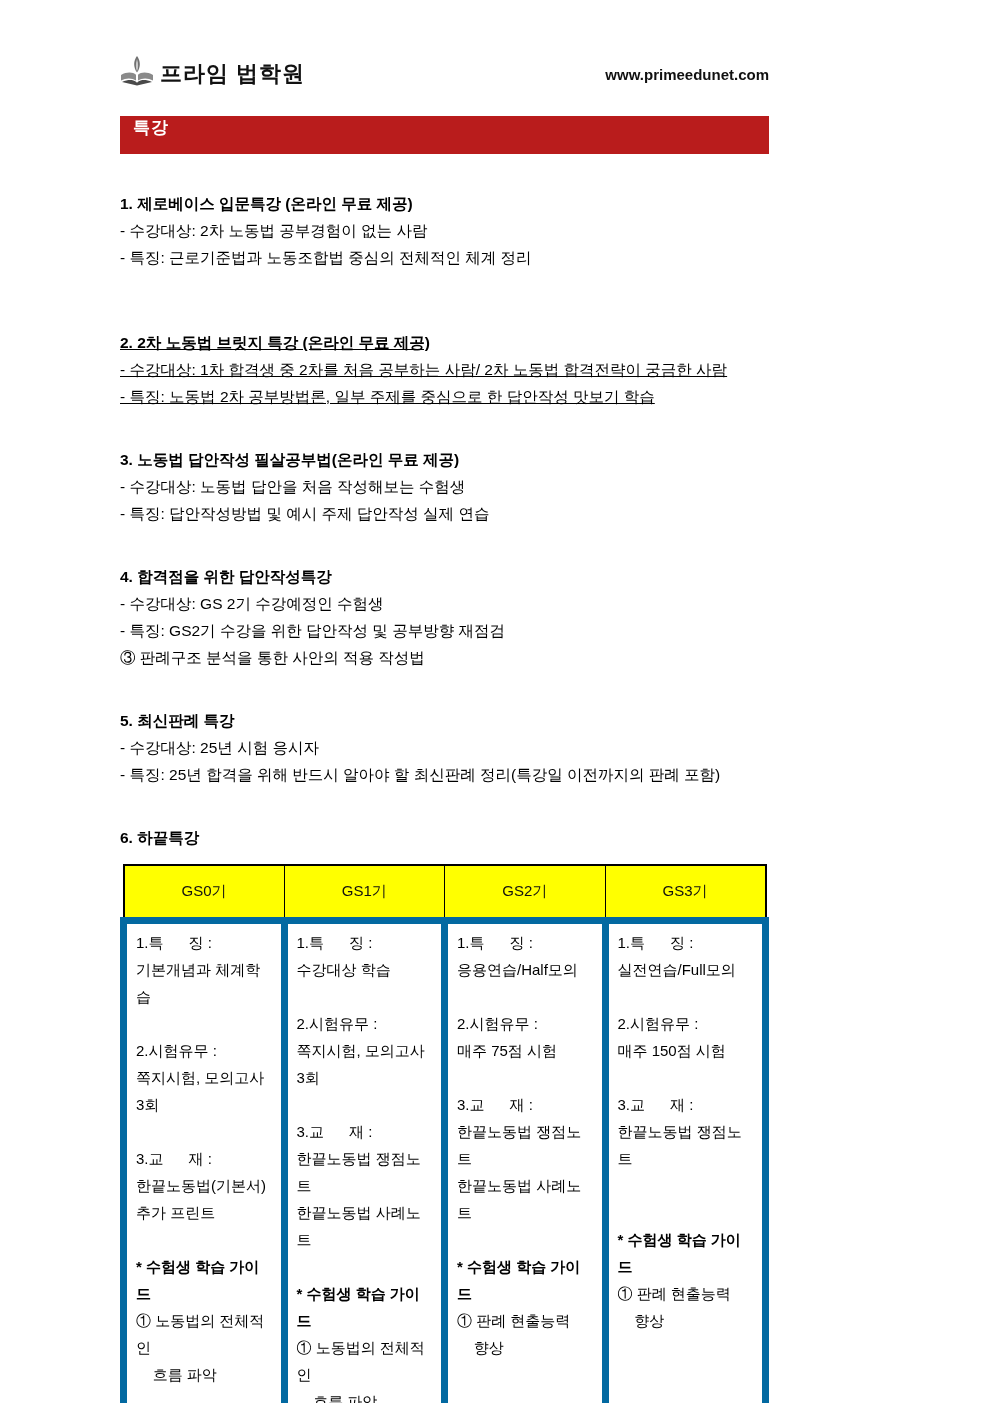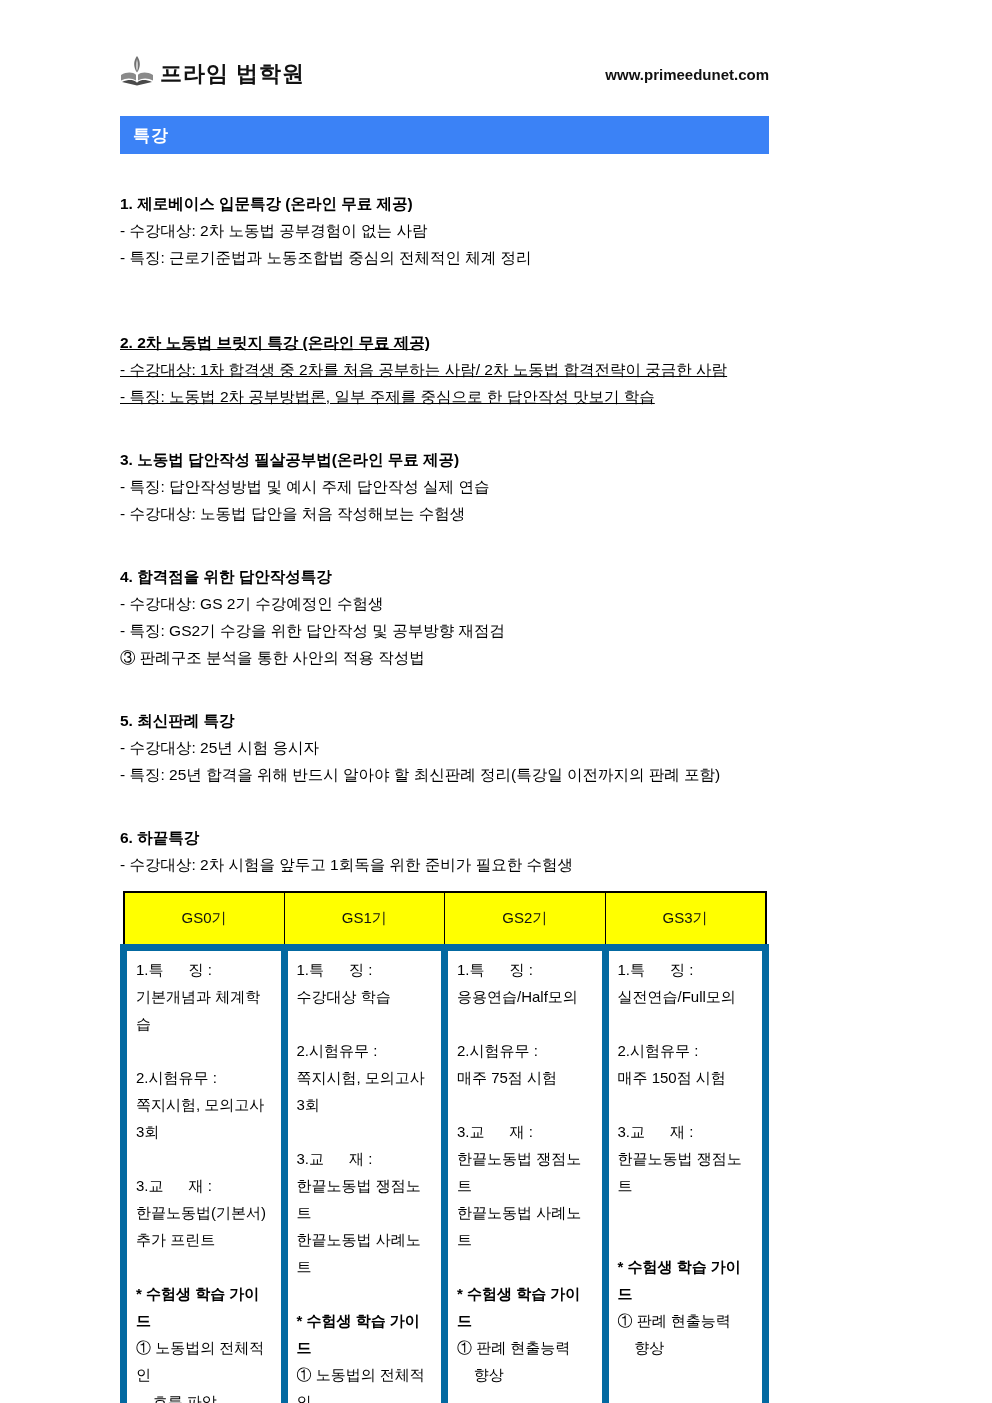--- a/index.html
+++ b/index.html
@@ -15,22 +15,22 @@
 
   
   .header { display: flex; justify-content: space-between; align-items: center; padding-top: 56px; }
   .brand { display: flex; align-items: center; gap: 6px; }
   .brand-text { font-size: 22px; font-weight: bold; letter-spacing: 1px; color: #111; }
   .website { font-size: 15px; font-weight: bold; color: #111; }
 
   
   .title-bar {
     margin-top: 24px; height: 38px;
-    background: #3b82f6; color: #fff;
-    display: flex; align-items: center;
+    background: #b91c1c; color: #fff;
+    display: flex; align-items: flex-start;
     padding-left: 13px;
     font-size: 17px; font-weight: bold; letter-spacing: 1px;
   }
 
   
   .sec { margin-top: 36px; }
   .sec-wide-gap { margin-top: 58px; text-decoration: underline; }
   .sec-heading { margin: 0; font-size: 15.5px; font-weight: bold; line-height: 27px; white-space: pre-wrap; }
   .sec-line { margin: 0; font-size: 15.5px; font-weight: normal; line-height: 27px; white-space: pre-wrap; }
 
@@ -86,37 +86,36 @@
           <p class="sec-line">- 수강대상: 2차 노동법 공부경험이 없는 사람</p>
           <p class="sec-line">- 특징: 근로기준법과 노동조합법 중심의 전체적인 체계 정리</p>
         </section>
         <section class="sec sec-wide-gap">
           <h3 class="sec-heading">2. 2차 노동법 브릿지 특강 (온라인 무료 제공)</h3>
           <p class="sec-line">- 수강대상: 1차 합격생 중 2차를 처음 공부하는 사람/ 2차 노동법 합격전략이 궁금한 사람</p>
           <p class="sec-line">- 특징: 노동법 2차 공부방법론, 일부 주제를 중심으로 한 답안작성 맛보기 학습</p>
         </section>
         <section class="sec">
           <h3 class="sec-heading">3. 노동법 답안작성 필살공부법(온라인 무료 제공)</h3>
+          <p class="sec-line">- 수강대상: 노동법 답안을 처음 작성해보는 수험생</p>
           <p class="sec-line">- 특징: 답안작성방법 및 예시 주제 답안작성 실제 연습</p>
-          <p class="sec-line">- 수강대상: 노동법 답안을 처음 작성해보는 수험생</p>
         </section>
         <section class="sec">
           <h3 class="sec-heading">4. 합격점을 위한 답안작성특강</h3>
           <p class="sec-line">- 수강대상: GS 2기 수강예정인 수험생</p>
           <p class="sec-line">- 특징: GS2기 수강을 위한 답안작성 및 공부방향 재점검</p>
           <p class="sec-line">③ 판례구조 분석을 통한 사안의 적용 작성법</p>
         </section>
         <section class="sec">
           <h3 class="sec-heading">5. 최신판례 특강</h3>
           <p class="sec-line">- 수강대상: 25년 시험 응시자</p>
           <p class="sec-line">- 특징: 25년 합격을 위해 반드시 알아야 할 최신판례 정리(특강일 이전까지의 판례 포함)</p>
         </section>
         <section class="sec">
           <h3 class="sec-heading">6. 하끝특강</h3>
-          <p class="sec-line">- 수강대상: 2차 시험을 앞두고 1회독을 위한 준비가 필요한 수험생</p>
         </section>
       </div>
 
     <table class="course">
       <thead>
         <tr>
             <th>GS0기</th>
             <th>GS1기</th>
             <th>GS2기</th>
             <th>GS3기</th>

